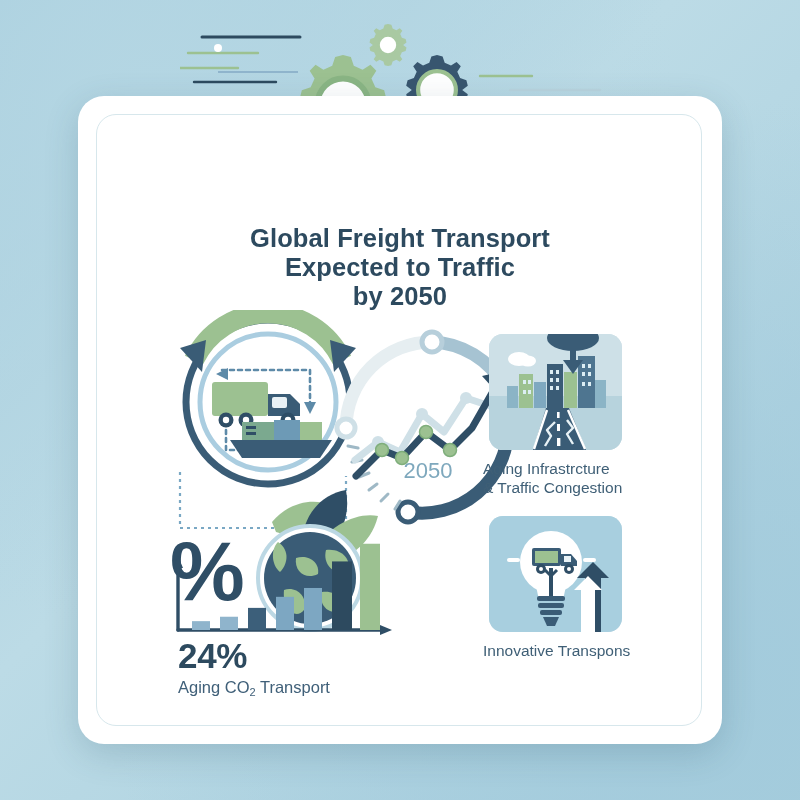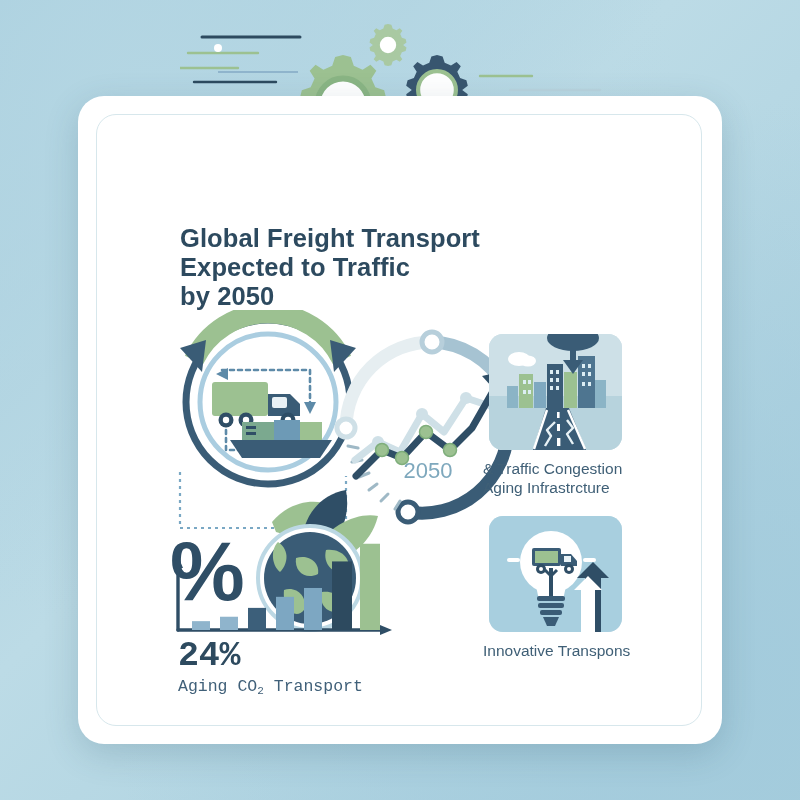--- a/index.html
+++ b/index.html
@@ -54,20 +54,21 @@
     width: 450px;
     height: 175px;
   }
 
   
   .title {
     position: absolute;
     left: 180px;
     top: 224px;
     width: 440px;
+    text-align: center;
     color: #2d4a5f;
     font-size: 25.5px;
     font-weight: bold;
     line-height: 29px;
     letter-spacing: 0.1px;
   }
   .title .ln { display: block; }
 
   
   .stage {
@@ -79,21 +80,20 @@
     text-decoration: underline;
   }
   .stage svg { display: block; }
 
   
   .stat-block {
     position: absolute;
     left: 178px;
     top: 638px;
     width: 260px;
-    font-family: Liberation Mono, monospace;
   }
   .stat-value {
     color: #2d4a5f;
     font-size: 35px;
     font-weight: bold;
     line-height: 36px;
     letter-spacing: -0.3px;
   }
   .stat-label {
     color: #406079;
@@ -408,22 +408,22 @@
         <path d="M 84 110 L 78 100 L 84 94 L 78 86" fill="none" stroke="#e8f2f6" stroke-width="2.4" stroke-linejoin="round"></path>
 
         <g>
           <ellipse cx="84" cy="4" rx="26" ry="13" fill="#3a5c76"></ellipse>
           <path d="M 84 8 L 84 30" stroke="#3a5c76" stroke-width="6"></path>
           <path d="M 74 26 L 94 26 L 84 40 Z" fill="#3a5c76"></path>
         </g>
       </svg>
     </div>
     <div class="feature-caption">
+      <span class="ln">Aging Infrastrcture</span>
       <span class="ln">&amp; Traffic Congestion</span>
-      <span class="ln">Aging Infrastrcture</span>
     </div>
   </div>
 
   <div class="feature f2">
     <div class="feature-icon">
       <svg width="133" height="116" viewBox="0 0 133 116" xmlns="http://www.w3.org/2000/svg">
         <rect x="0" y="0" width="133" height="116" fill="#a8cfdf"></rect>
 
         <circle cx="62" cy="46" r="31" fill="#ffffff"></circle>
         <path d="M 47 70 L 77 70 L 74 84 L 50 84 Z" fill="#ffffff"></path>

